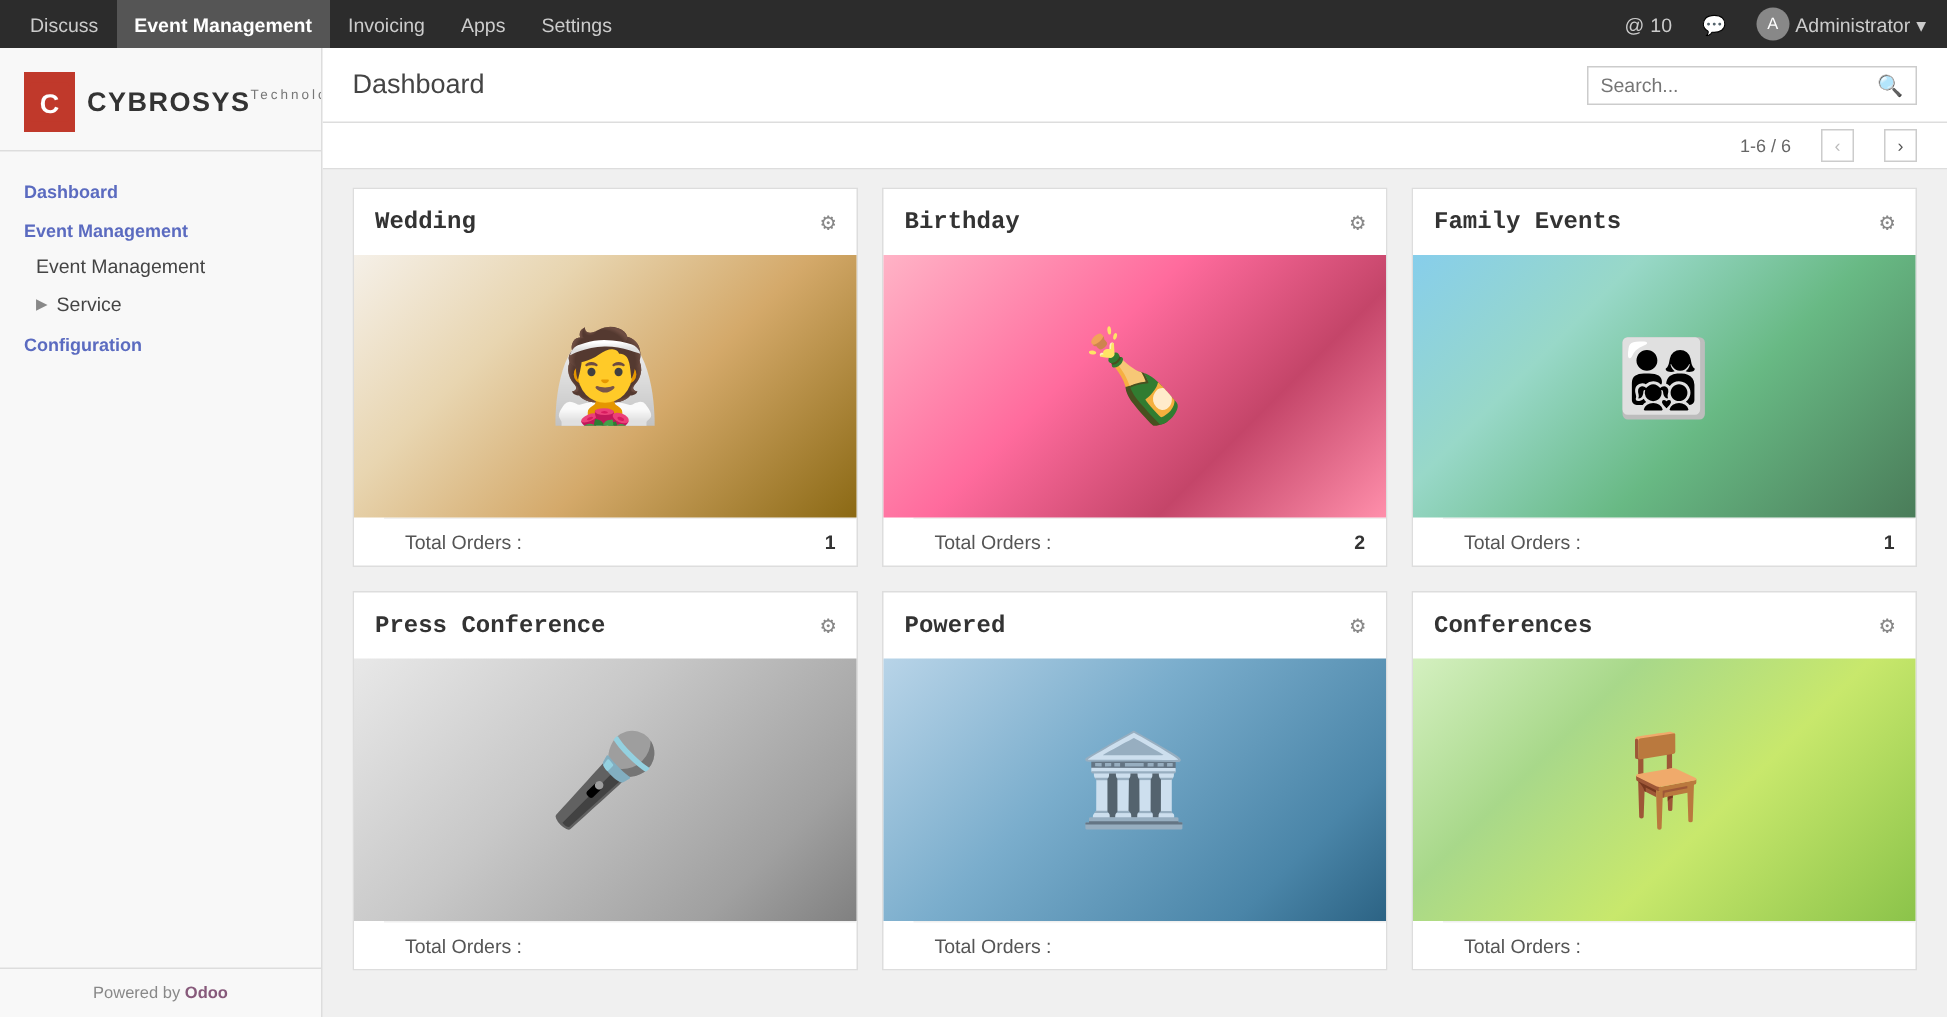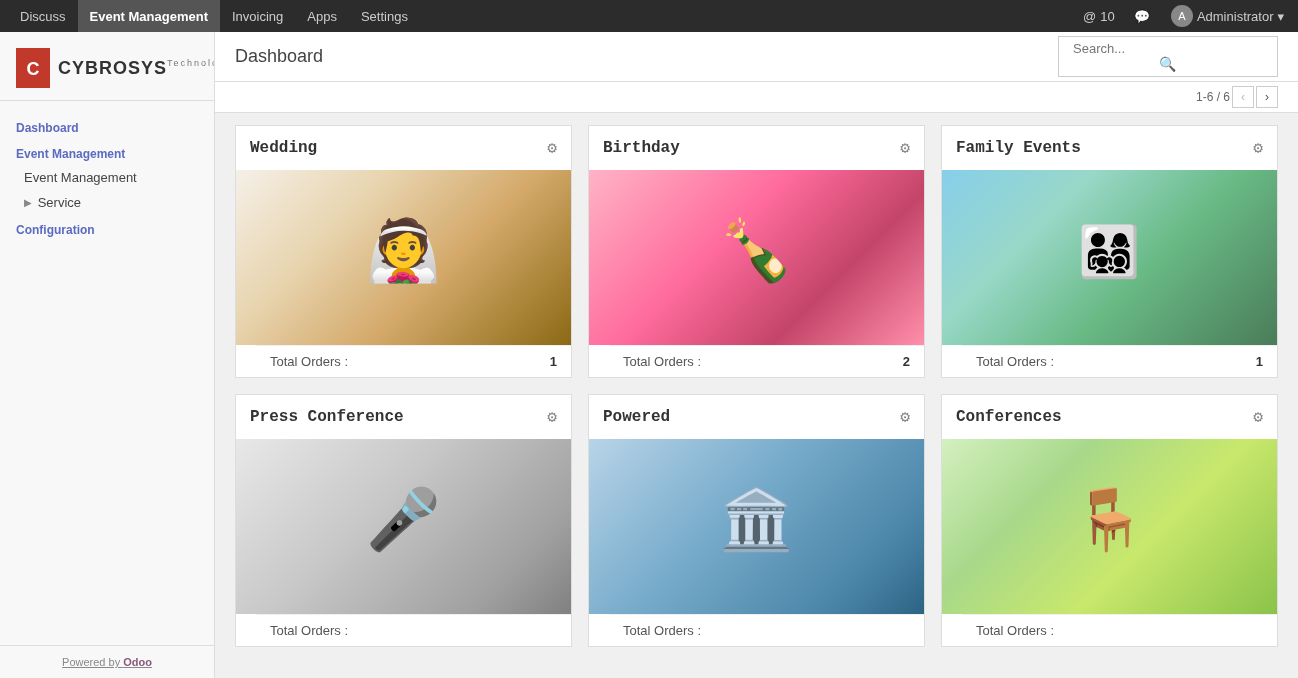--- a/index.html
+++ b/index.html
@@ -137,21 +137,20 @@
     .sidebar-item-arrow {
       color: #888;
       font-size: 10px;
     }
     .sidebar-footer {
       padding: 10px 16px;
       border-top: 1px solid #ddd;
       font-size: 11px;
       color: #888;
       text-align: center;
-      text-decoration: underline;
     }
     .sidebar-footer span { color: #875a7b; font-weight: bold; }
 
     
     .main {
       flex: 1;
       display: flex;
       flex-direction: column;
       overflow: hidden;
     }
@@ -169,40 +168,39 @@
       color: #444;
       font-weight: normal;
     }
     .search-box {
       display: flex;
       align-items: center;
       border: 1px solid #ccc;
       background: #fff;
       padding: 4px 8px;
       width: 220px;
-      flex-direction: column;
     }
     .search-input {
       border: none;
       outline: none;
       font-size: 13px;
       width: 190px;
       color: #444;
     }
     .search-icon { color: #888; font-size: 14px; cursor: pointer; }
 
     
     .pagination-bar {
       background: #fff;
       border-bottom: 1px solid #ddd;
       padding: 4px 20px;
       display: flex;
       justify-content: flex-end;
       align-items: center;
-      gap: 2px;
+      gap: 20px;
     }
     .pagination-info { font-size: 12px; color: #666; }
     .pagination-btn {
       width: 22px;
       height: 22px;
       border: 1px solid #ccc;
       background: #fff;
       cursor: pointer;
       display: flex;
       align-items: center;

